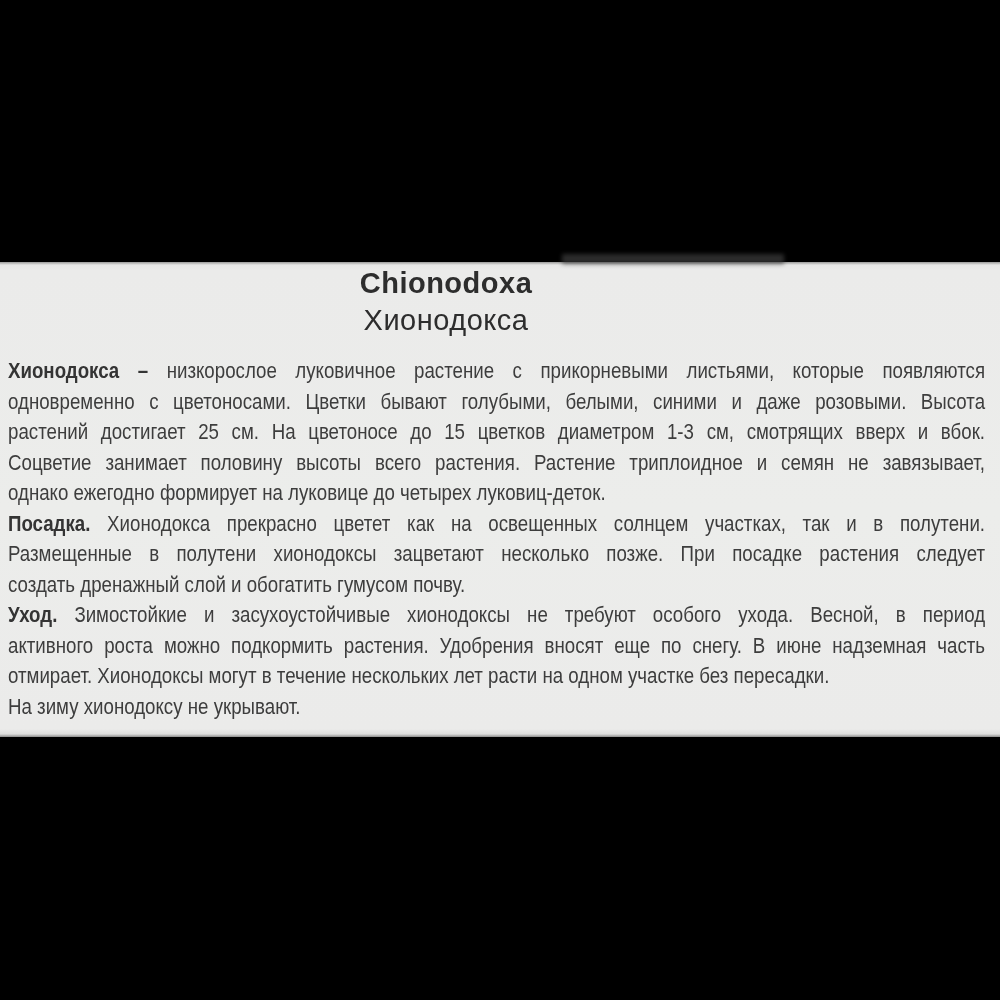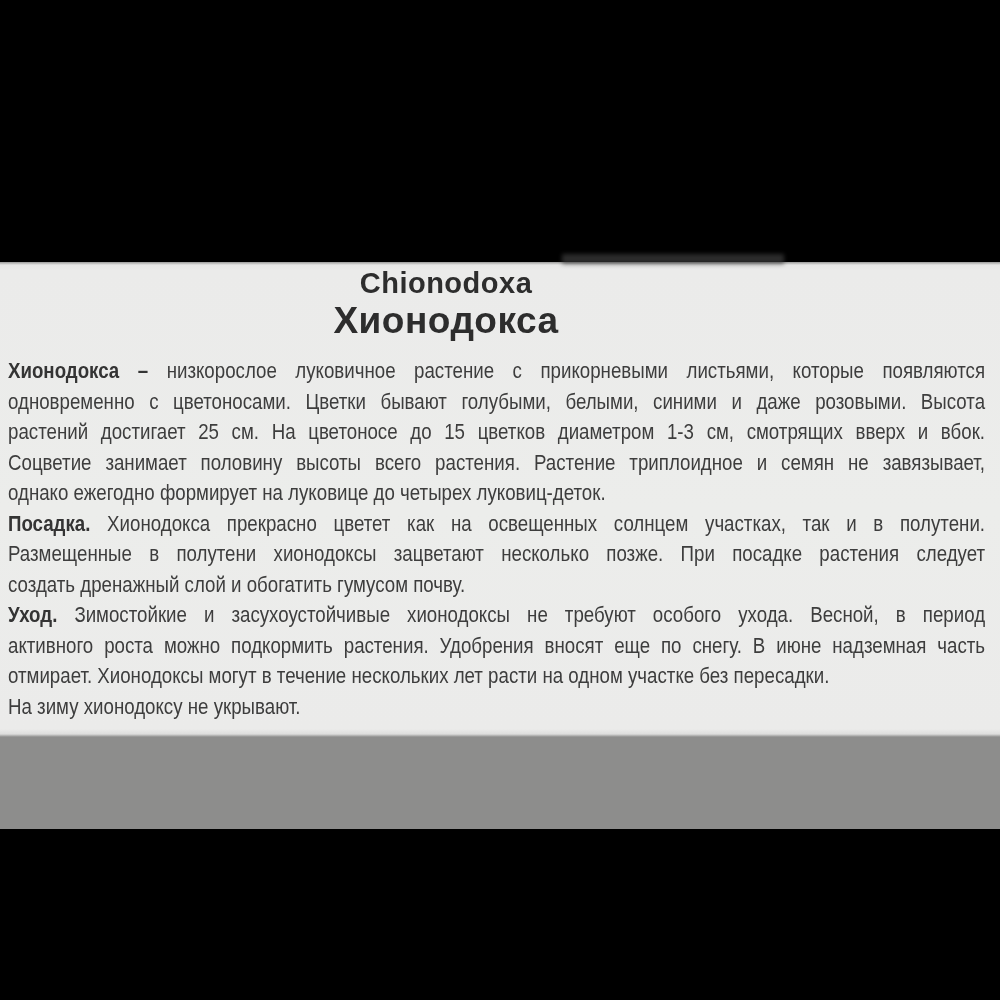--- a/index.html
+++ b/index.html
@@ -9,21 +9,21 @@
     height: 1000px;
     overflow: hidden;
     background: #000;
     font-family: "Liberation Sans", "DejaVu Sans", sans-serif;
   }
   .document-page {
     position: absolute;
     left: 0;
     top: 262px;
     width: 1000px;
-    height: 567px;
+    height: 475px;
     background: linear-gradient(180deg,
       #9a9a99 0px, #e7e7e6 3px,
       #ebebea 8px, #ecedeb 250px, #ebebea 467px,
       #dededd 472px, #8d8d8c 475px);
   }
   .scan-artifact {
     position: absolute;
     left: 562px;
     top: 254px;
     width: 222px;
@@ -40,22 +40,22 @@
     text-align: center;
     color: #2d2d2d;
   }
   .title-latin {
     font-size: 29px;
     font-weight: bold;
     line-height: 34px;
     letter-spacing: 0.5px;
   }
   .title-cyrillic {
-    font-size: 37px;
-    font-weight: bold;
+    font-size: 29px;
+    font-weight: normal;
     line-height: 41px;
     letter-spacing: 0.5px;
   }
   .body-text {
     position: absolute;
     top: 94px;
     left: 8px;
     width: 1150px;
     transform: scaleX(0.8496);
     transform-origin: 0 0;

